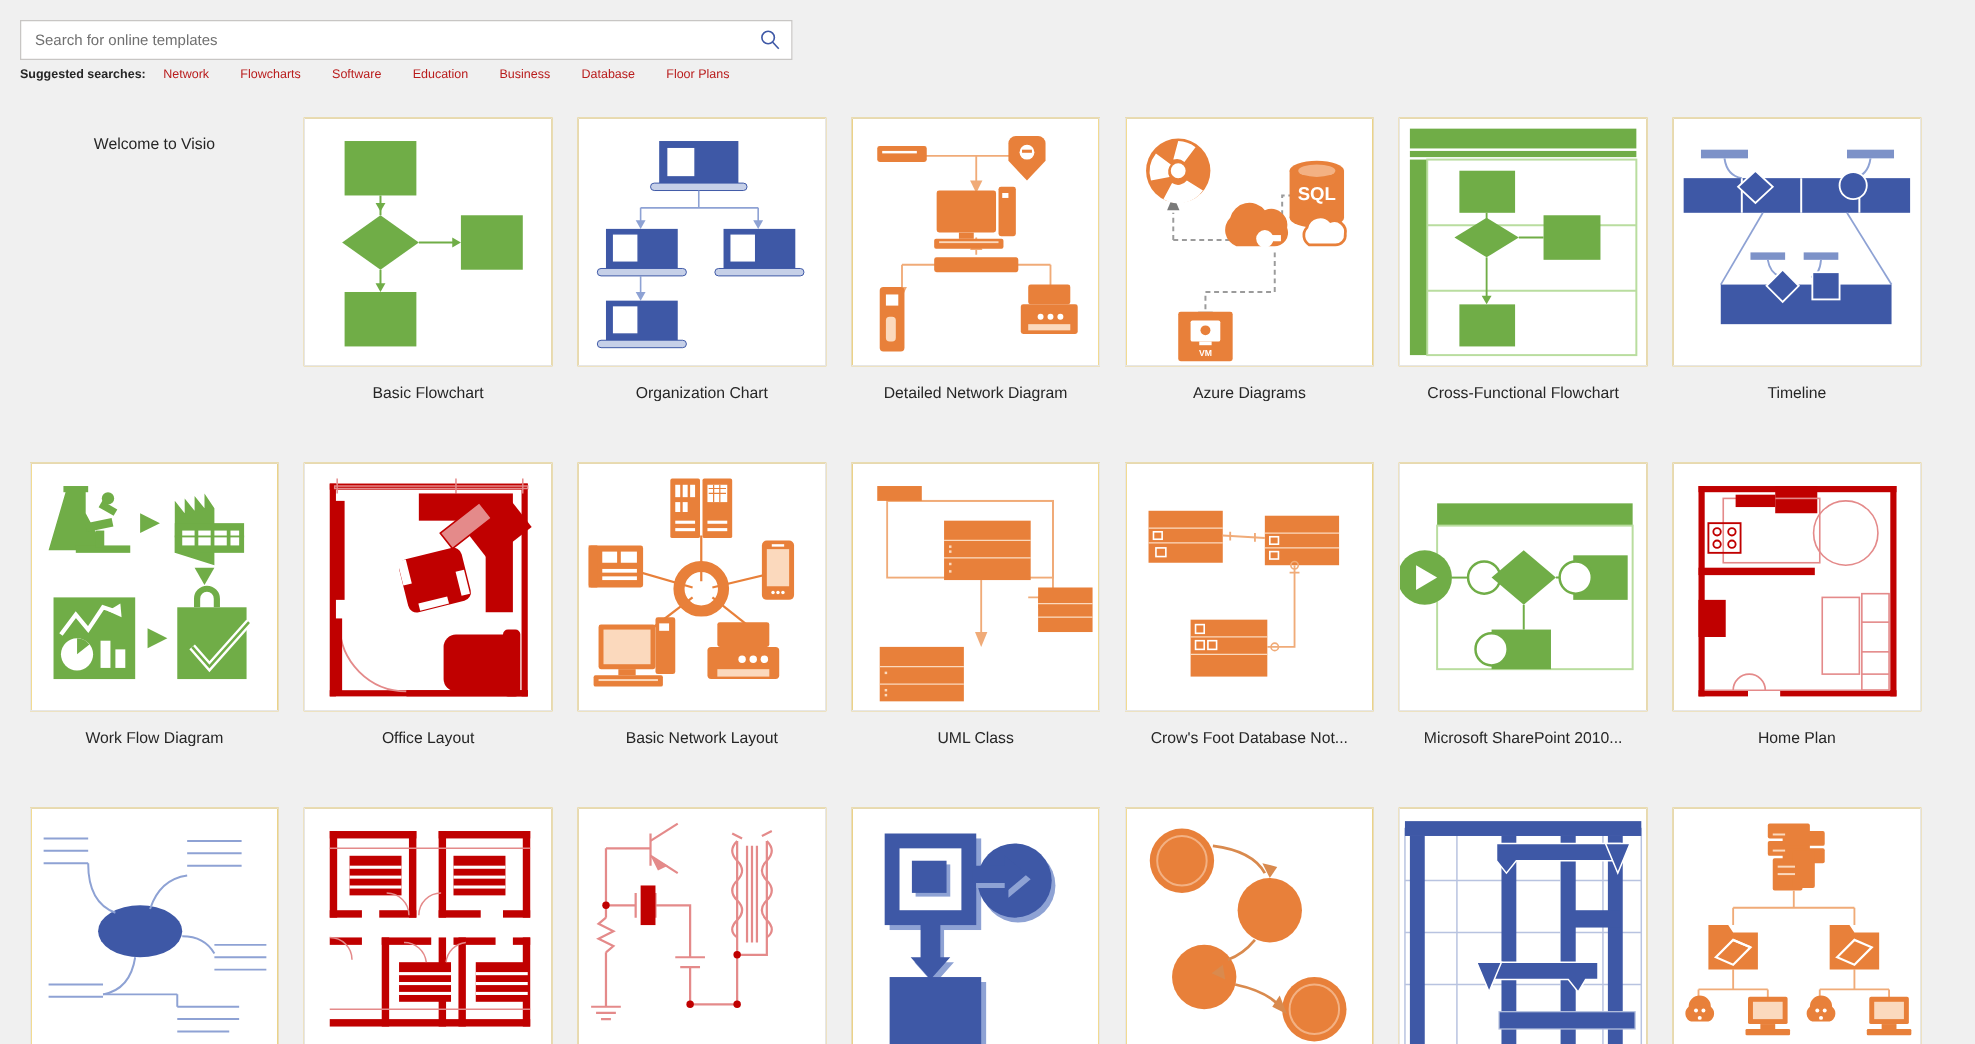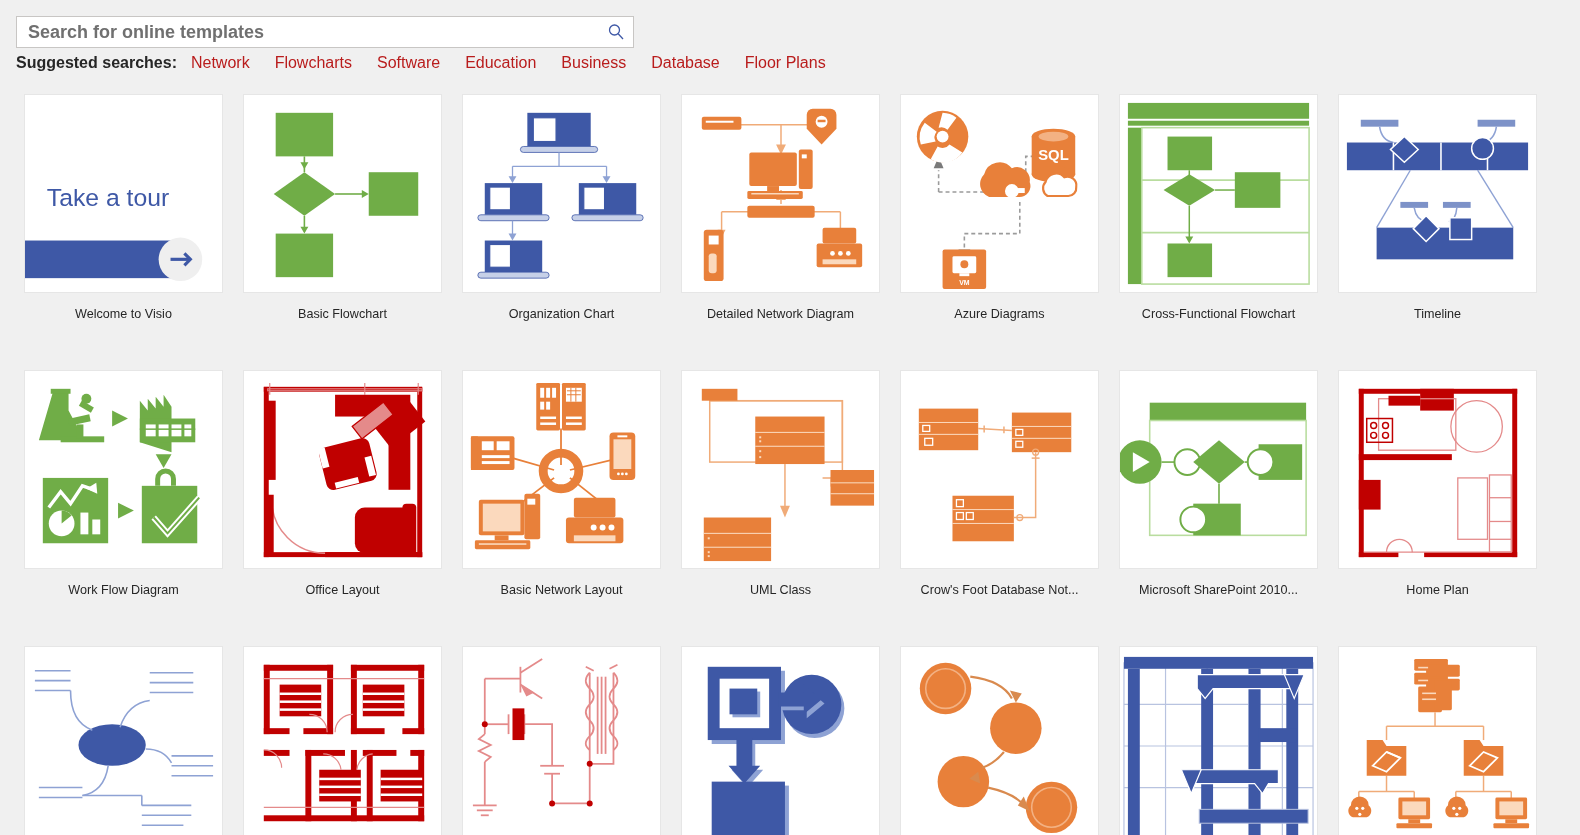--- a/index.html
+++ b/index.html
@@ -15,29 +15,29 @@
   .search-box {
     width: 618px; height: 32px;
     background: #ffffff;
     border: 1px solid #c8c6c4;
     display: flex; align-items: center;
     padding: 0 8px 0 11px;
   }
   .search-input {
     flex: 1; border: none; outline: none;
     font-family: "Liberation Sans", sans-serif;
-    font-size: 18px; color: #212121; background: transparent; font-weight: bold;
+    font-size: 12px; color: #212121; background: transparent;
   }
   .search-input::placeholder { color: #707070; opacity: 1; }
   .search-icon { width: 18px; height: 18px; flex: 0 0 18px; }
 
   .suggest-row {
     position: absolute; left: 16px; top: 54px;
     display: flex; align-items: center; gap: 0px;
-    font-size: 16px; white-space: nowrap;
+    font-size: 10px; white-space: nowrap;
   }
   .suggest-label { font-weight: bold; color: #262626; margin-right: 14px; }
   .suggest-link { color: #b91c1c; margin-right: 25px; cursor: pointer; }
 
   
   .grid {
     position: absolute; left: 24px; top: 94px;
     width: 1535px;
     display: grid;
     grid-template-columns: repeat(7, 199px);
@@ -85,32 +85,20 @@
   <span class="suggest-link">Software</span>
   <span class="suggest-link">Education</span>
   <span class="suggest-link">Business</span>
   <span class="suggest-link">Database</span>
   <span class="suggest-link">Floor Plans</span>
 </div>
 
 <div class="grid">
 
   <div class="cell">
-    <div class="thumb">
-      <svg viewBox="0 0 199 199">
-        <rect x="0" y="0" width="199" height="199" fill="#fff"></rect>
-        <text x="22" y="112" font-family="Liberation Sans, sans-serif" font-size="25" fill="#3e58a6">Take a tour</text>
-        <rect x="0" y="147" width="160" height="38" fill="#3e58a6"></rect>
-        <circle cx="157" cy="166" r="22" fill="#efefef"></circle>
-        <g stroke="#3e58a6" stroke-width="3.2" fill="none">
-          <line x1="147" y1="166" x2="167" y2="166"></line>
-          <polyline points="161,160 167,166 161,172"></polyline>
-        </g>
-      </svg>
-    </div>
     <div class="caption">Welcome to Visio</div>
   </div>
 
   <div class="cell">
     <div class="thumb">
       <svg viewBox="0 0 199 199">
         <rect width="199" height="199" fill="#fff"></rect>
         <rect x="32" y="18" width="58" height="44" fill="#70ad47"></rect>
         <line x1="61" y1="62" x2="61" y2="78" stroke="#70ad47" stroke-width="1.6"></line>
         <polygon points="61,75 57,68 65,68" fill="#70ad47"></polygon>

